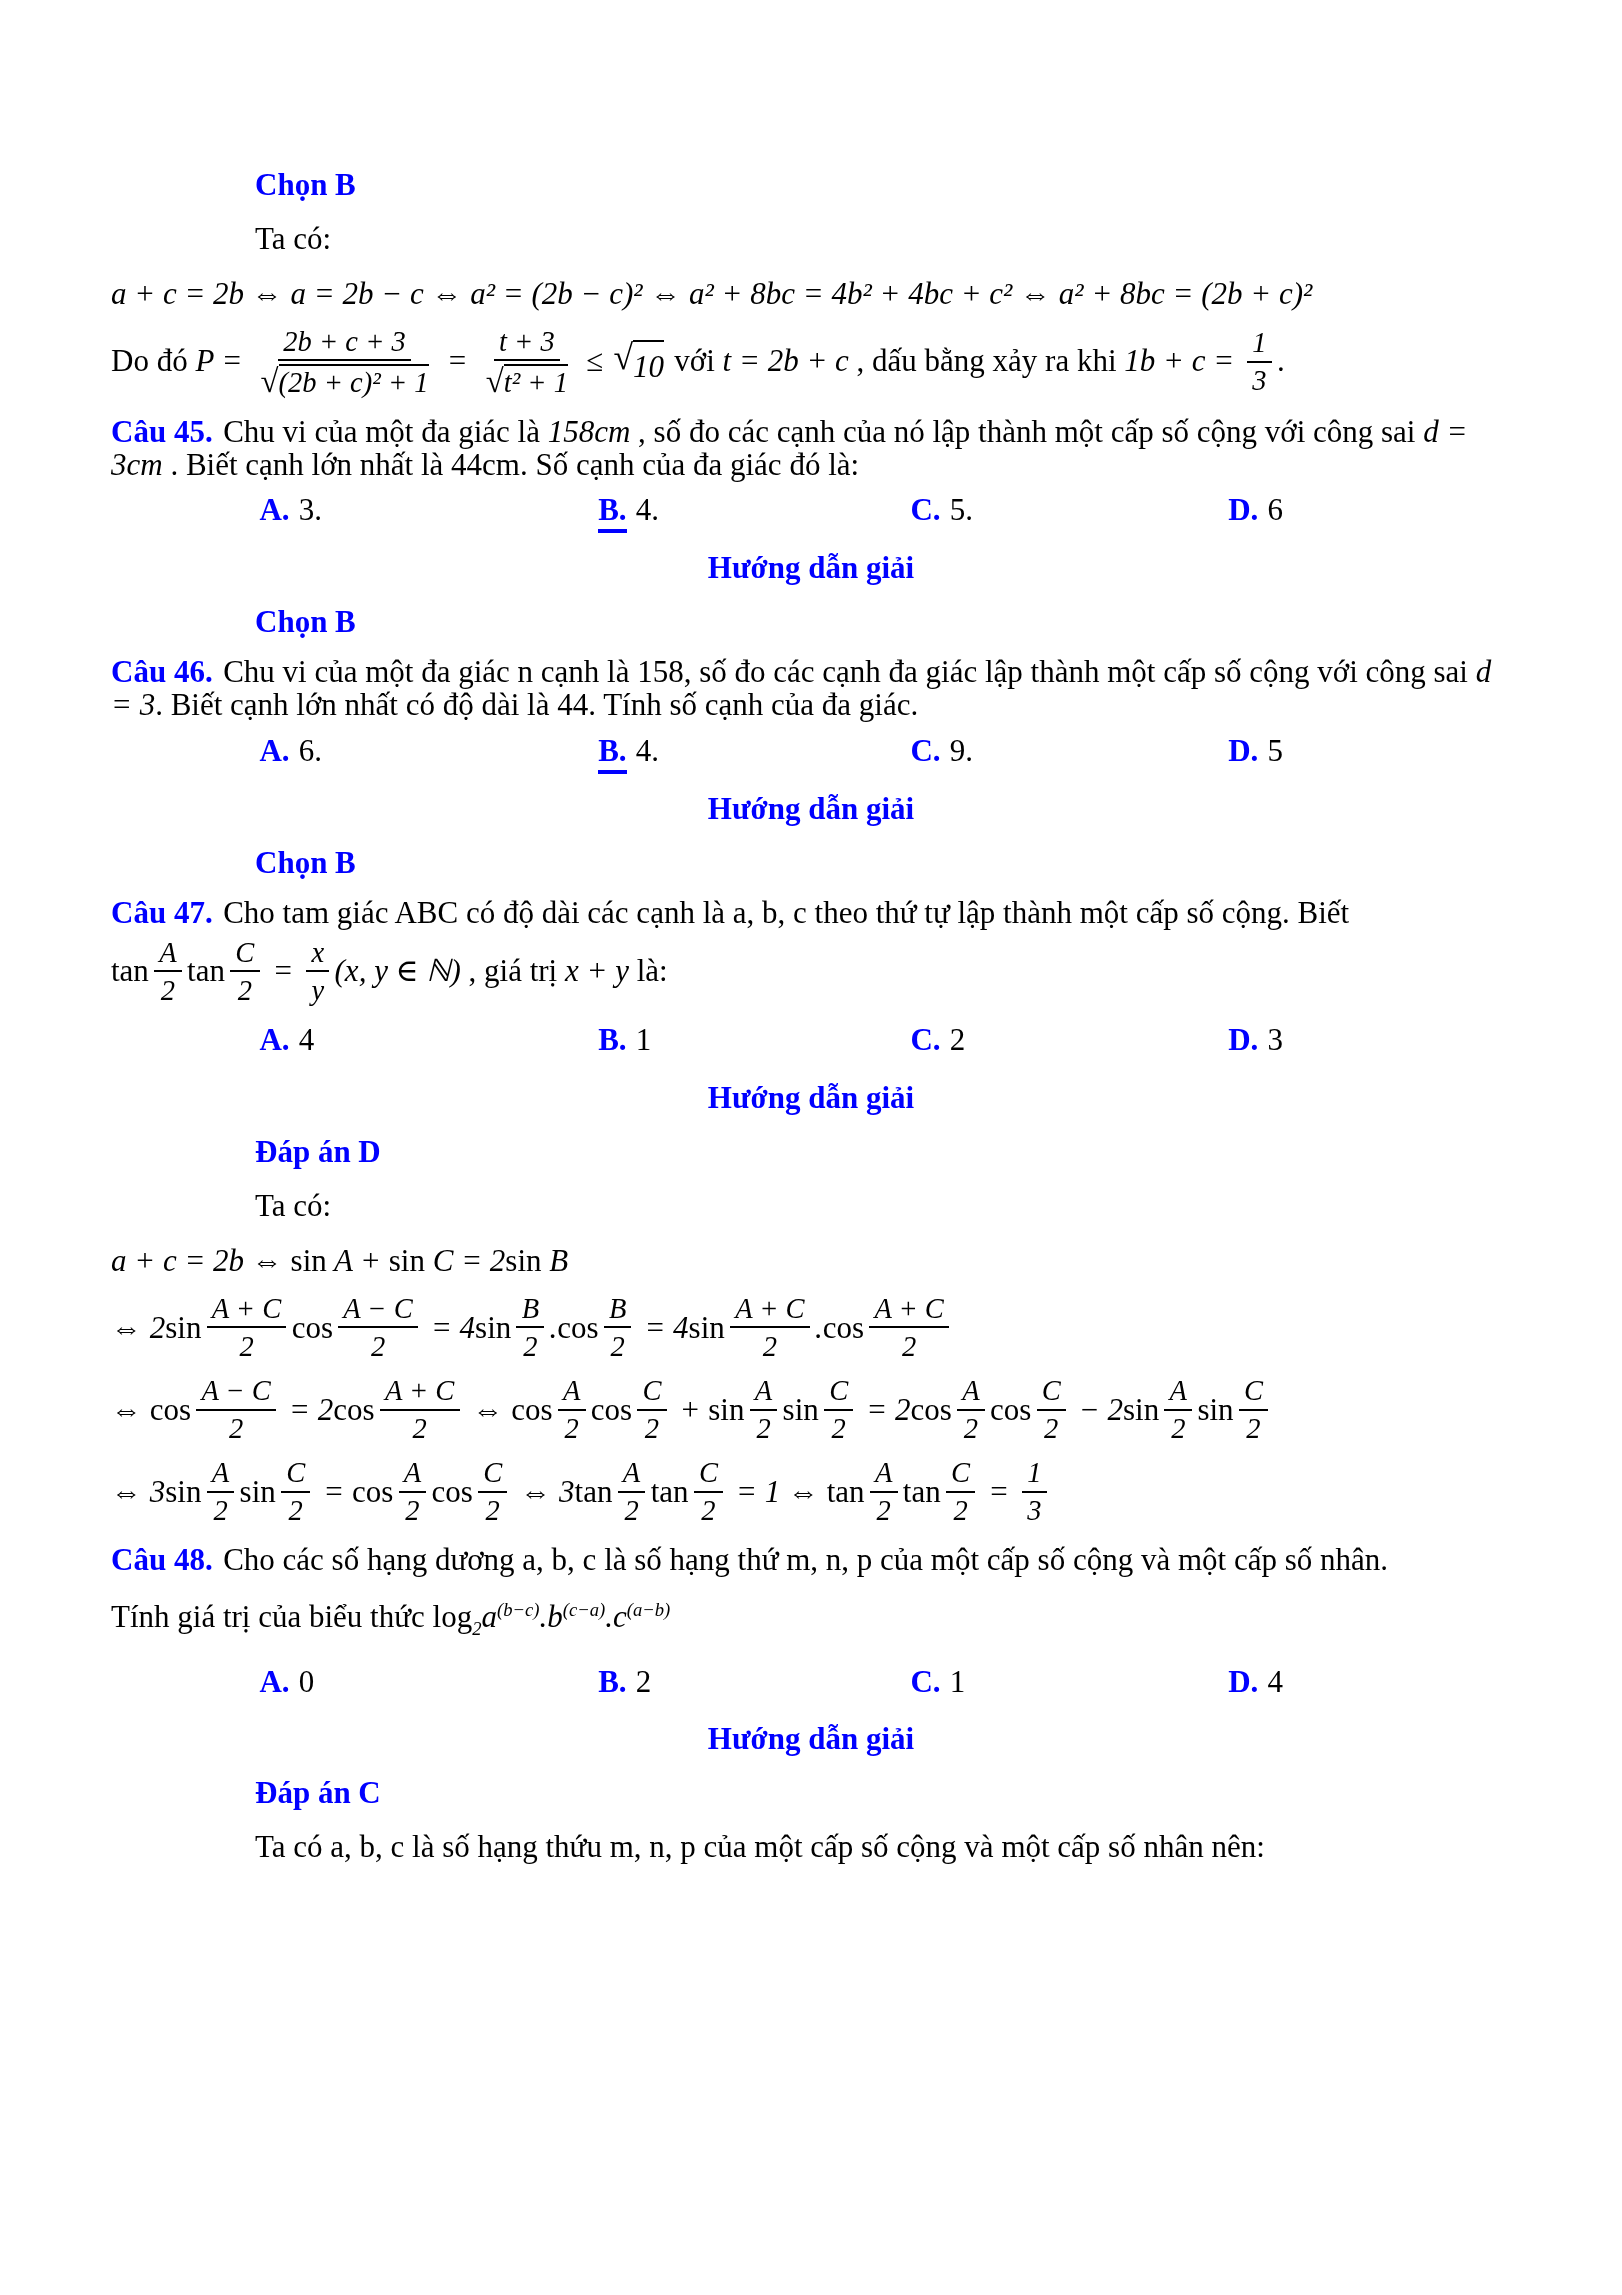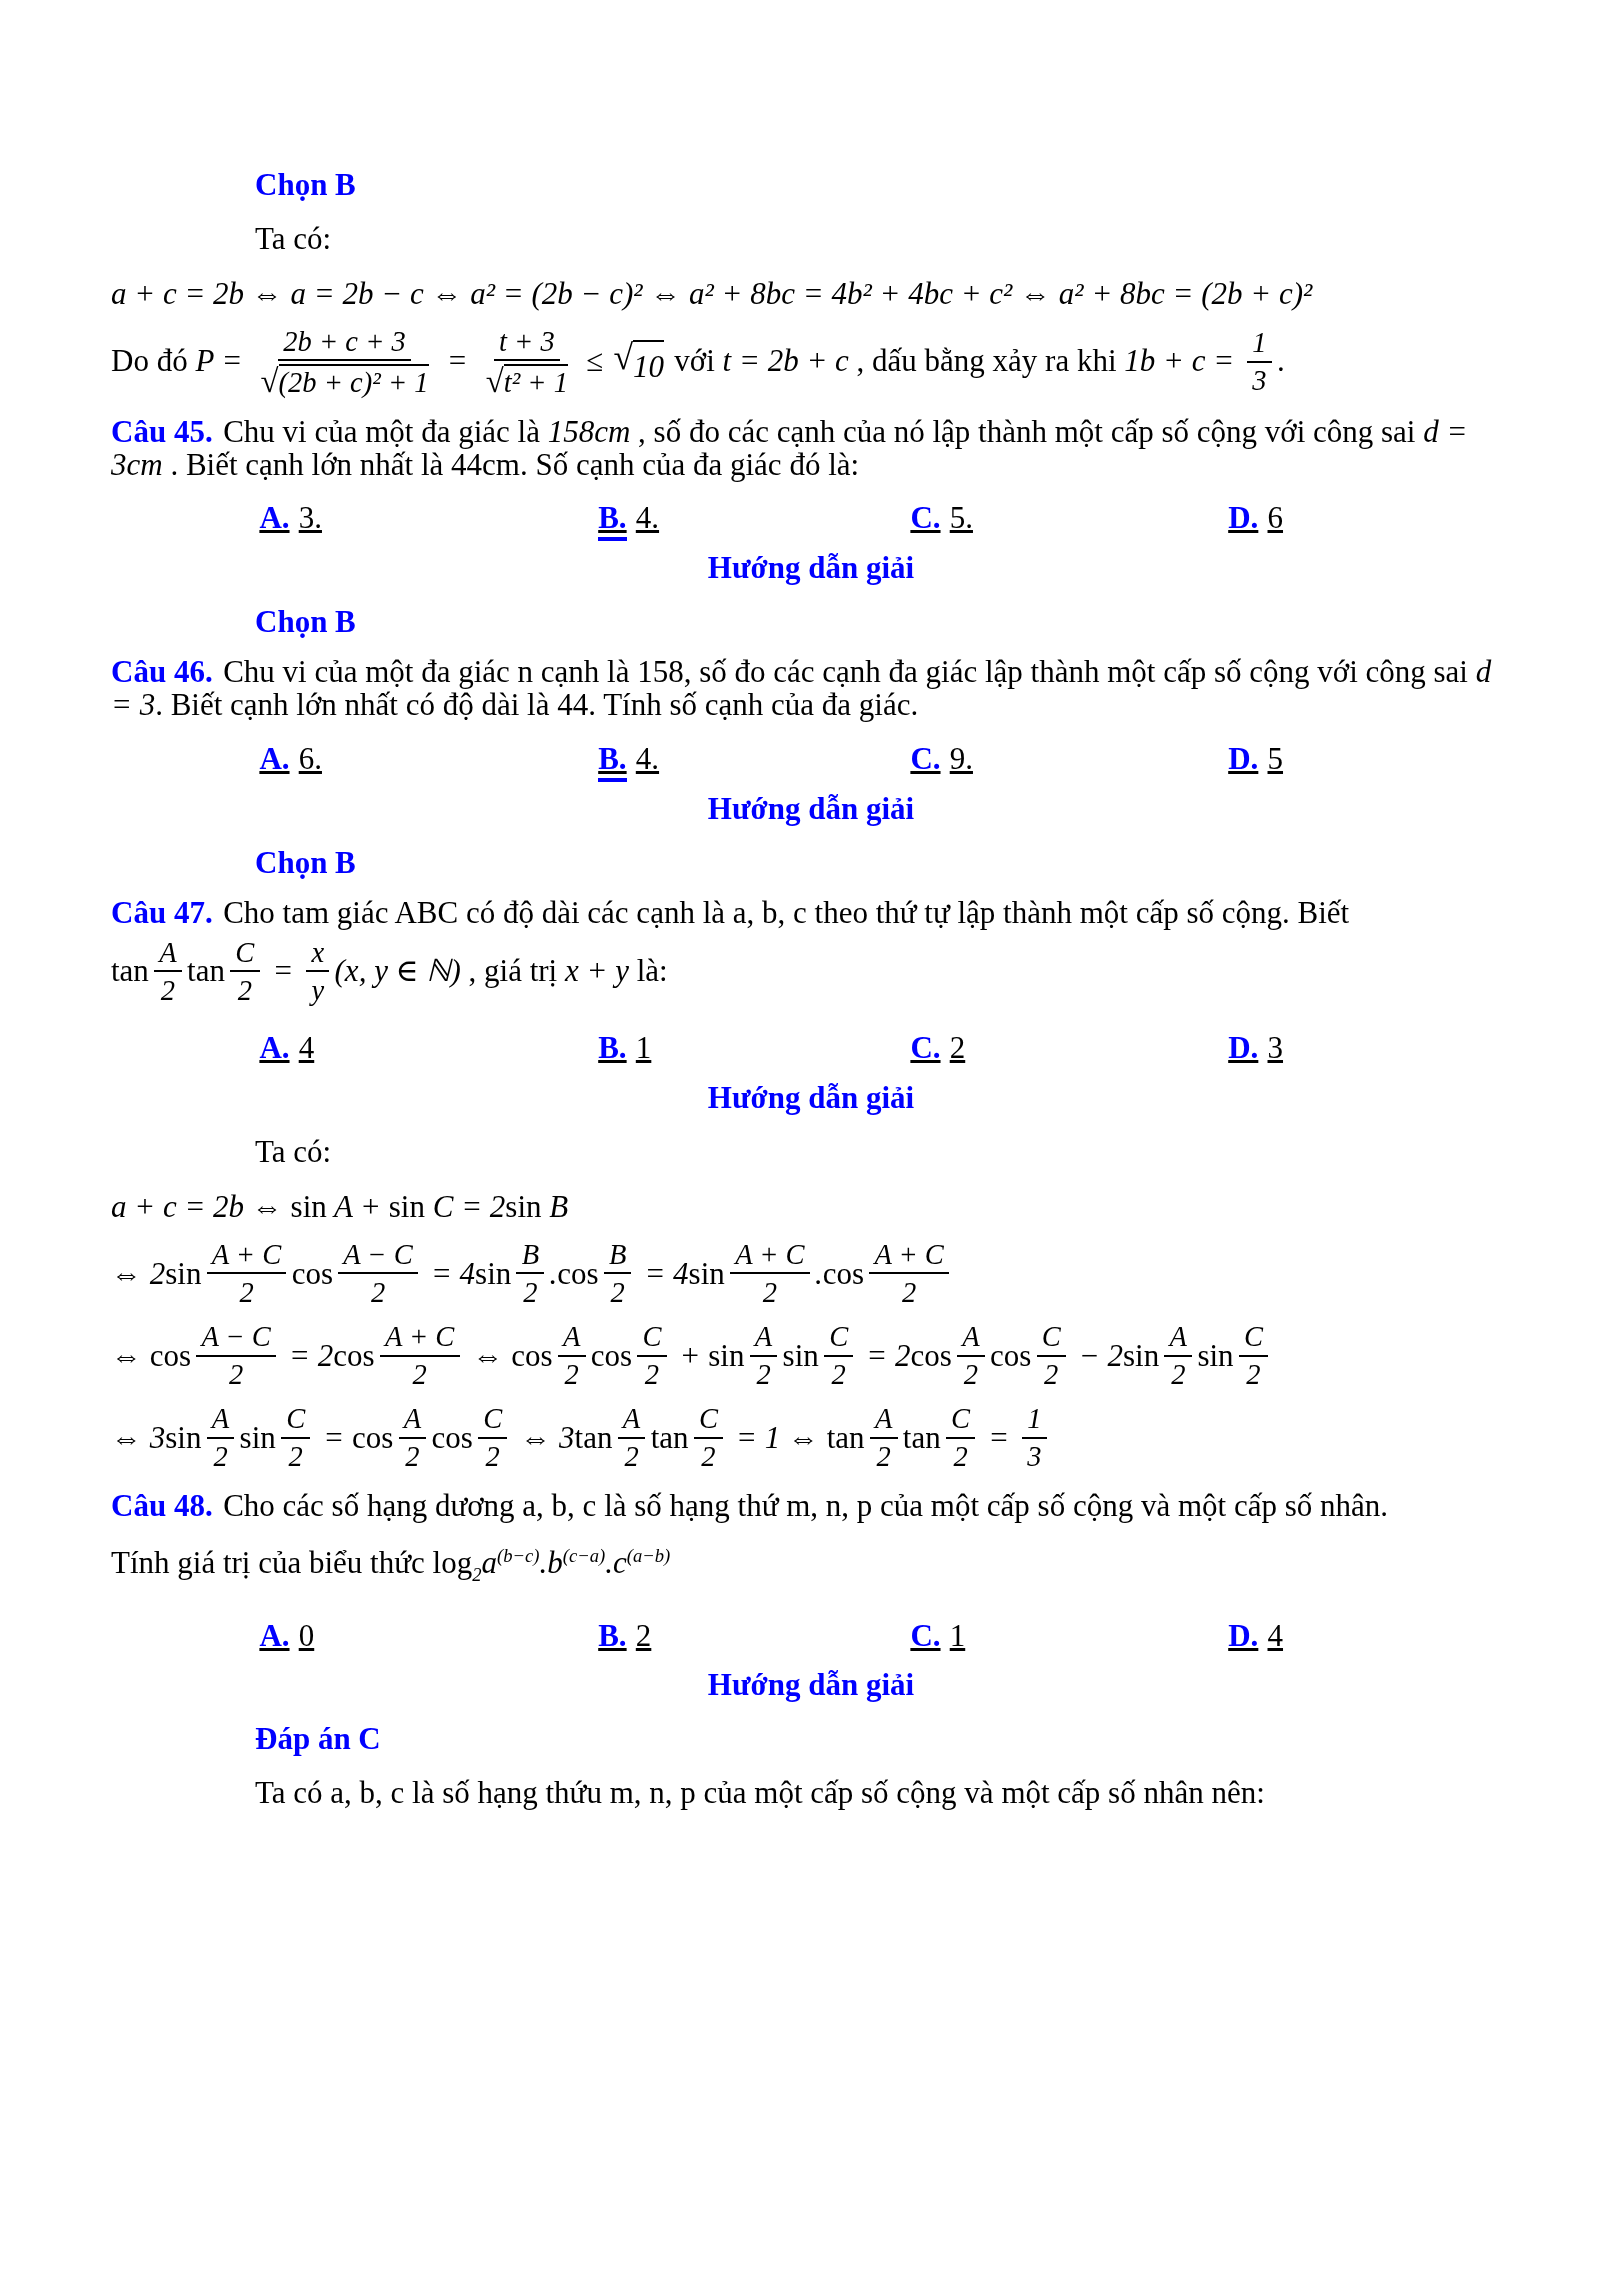--- a/index.html
+++ b/index.html
@@ -12,21 +12,21 @@
   .lead{color:var(--blue);font-weight:bold;line-height:41px;margin:0 0 13px 144px;}
   .plain{line-height:41px;margin:0 0 13px 144px;}
   .guide{color:var(--blue);font-weight:bold;text-align:center;line-height:41px;margin:0 0 13px 0;}
   .qpara{line-height:33px;margin:6.5px 0 11.8px 0;}
   .qnum{color:var(--blue);font-weight:bold;margin-right:10.5px;}
   .mathline{white-space:nowrap;line-height:43px;margin:0 0 14.4px 0;}
   .mathline.disp{line-height:47px;}
   .qcont{margin-bottom:14.4px;}
   
   .optrow{position:relative;height:39px;margin:3.9px 0 15.7px 0;}
-  .opt{position:absolute;top:8px;white-space:nowrap;text-decoration:underline;}
+  .opt{position:absolute;top:0;white-space:nowrap;}
   .o0{left:10.6%;} .o1{left:34.8%;} .o2{left:57.1%;text-align:center;} .o3{left:79.8%;}
   .olabel{color:var(--blue);font-weight:bold;margin-right:9.2px;}
   .olabel.ul{border-bottom:4.6px solid var(--blue);padding-bottom:2px;}
   
   .t-m{font-style:italic;}
   .t-u{font-style:normal;}
   sup.t-m,sub.t-m{font-style:italic;font-size:0.6em;}
   .frac{display:inline-flex;flex-direction:column;align-items:center;vertical-align:middle;
         text-align:right;margin:0 5.2px;font-size:0.92em;position:relative;top:-2.6px;}
   .frac .num{display:block;padding:0 5.2px 2.6px 5.2px;border-bottom:2.6px solid var(--ink);line-height:1.05;font-style:italic;}
@@ -95,20 +95,21 @@
           <span class="num">x</span>
           <span class="den">y</span>
         </span><span class="t-m">(x, y ∈ ℕ)</span><span class="t-u"> , giá trị </span><span class="t-m">x + y</span><span class="t-u"> là:</span></div>
     <div class="optrow">
         <span class="opt o0"><span class="olabel">A.</span><span class="otext">4</span></span>
         <span class="opt o1"><span class="olabel">B.</span><span class="otext">1</span></span>
         <span class="opt o2"><span class="olabel">C.</span><span class="otext">2</span></span>
         <span class="opt o3"><span class="olabel">D.</span><span class="otext">3</span></span>
       </div>
     <p class="guide">Hướng dẫn giải</p>
+    <p class="lead">Đáp án D</p>
     <p class="plain">Ta có:</p>
     <div class="mathline indent"><span class="t-m">a + c = 2b ⇔ </span><span class="t-u">sin</span><span class="t-m"> A + </span><span class="t-u">sin</span><span class="t-m"> C = 2</span><span class="t-u">sin</span><span class="t-m"> B</span></div>
     <div class="mathline indent disp"><span class="t-m">⇔ 2</span><span class="t-u">sin</span><span class="frac">
           <span class="num">A + C</span>
           <span class="den">2</span>
         </span><span class="t-u">cos</span><span class="frac">
           <span class="num">A − C</span>
           <span class="den">2</span>
         </span><span class="t-m"> = 4</span><span class="t-u">sin</span><span class="frac">
           <span class="num">B</span>

